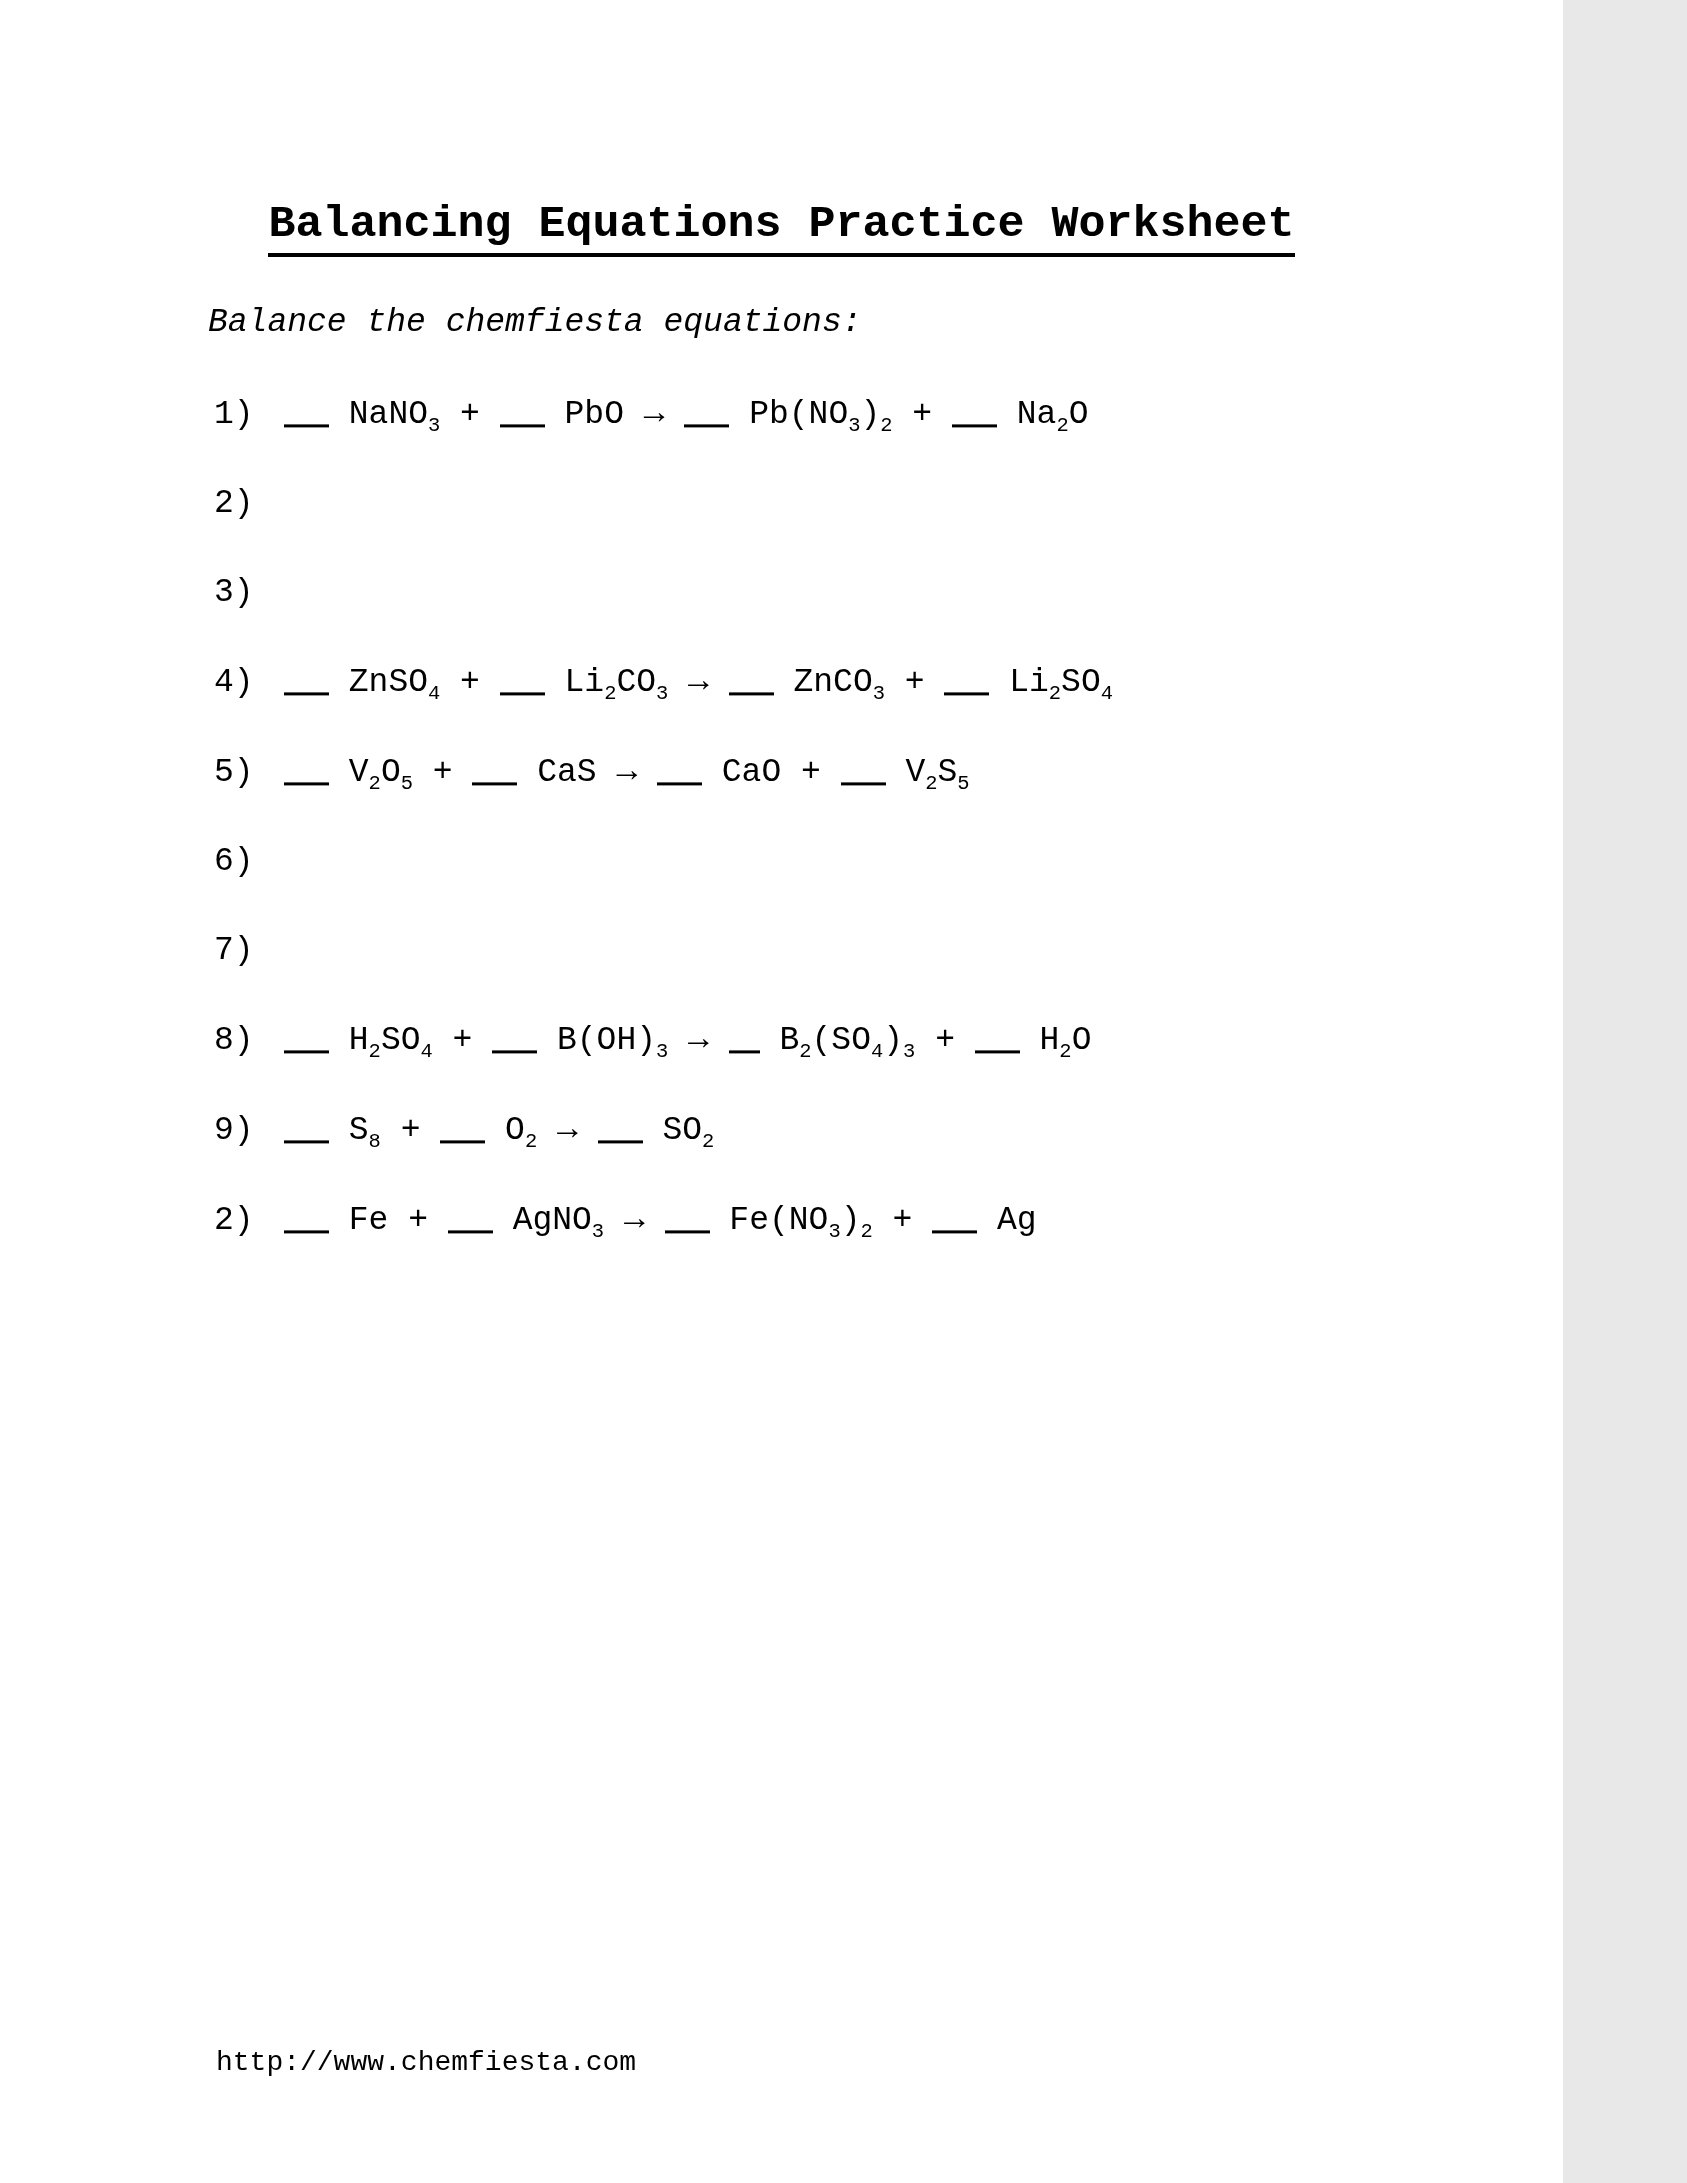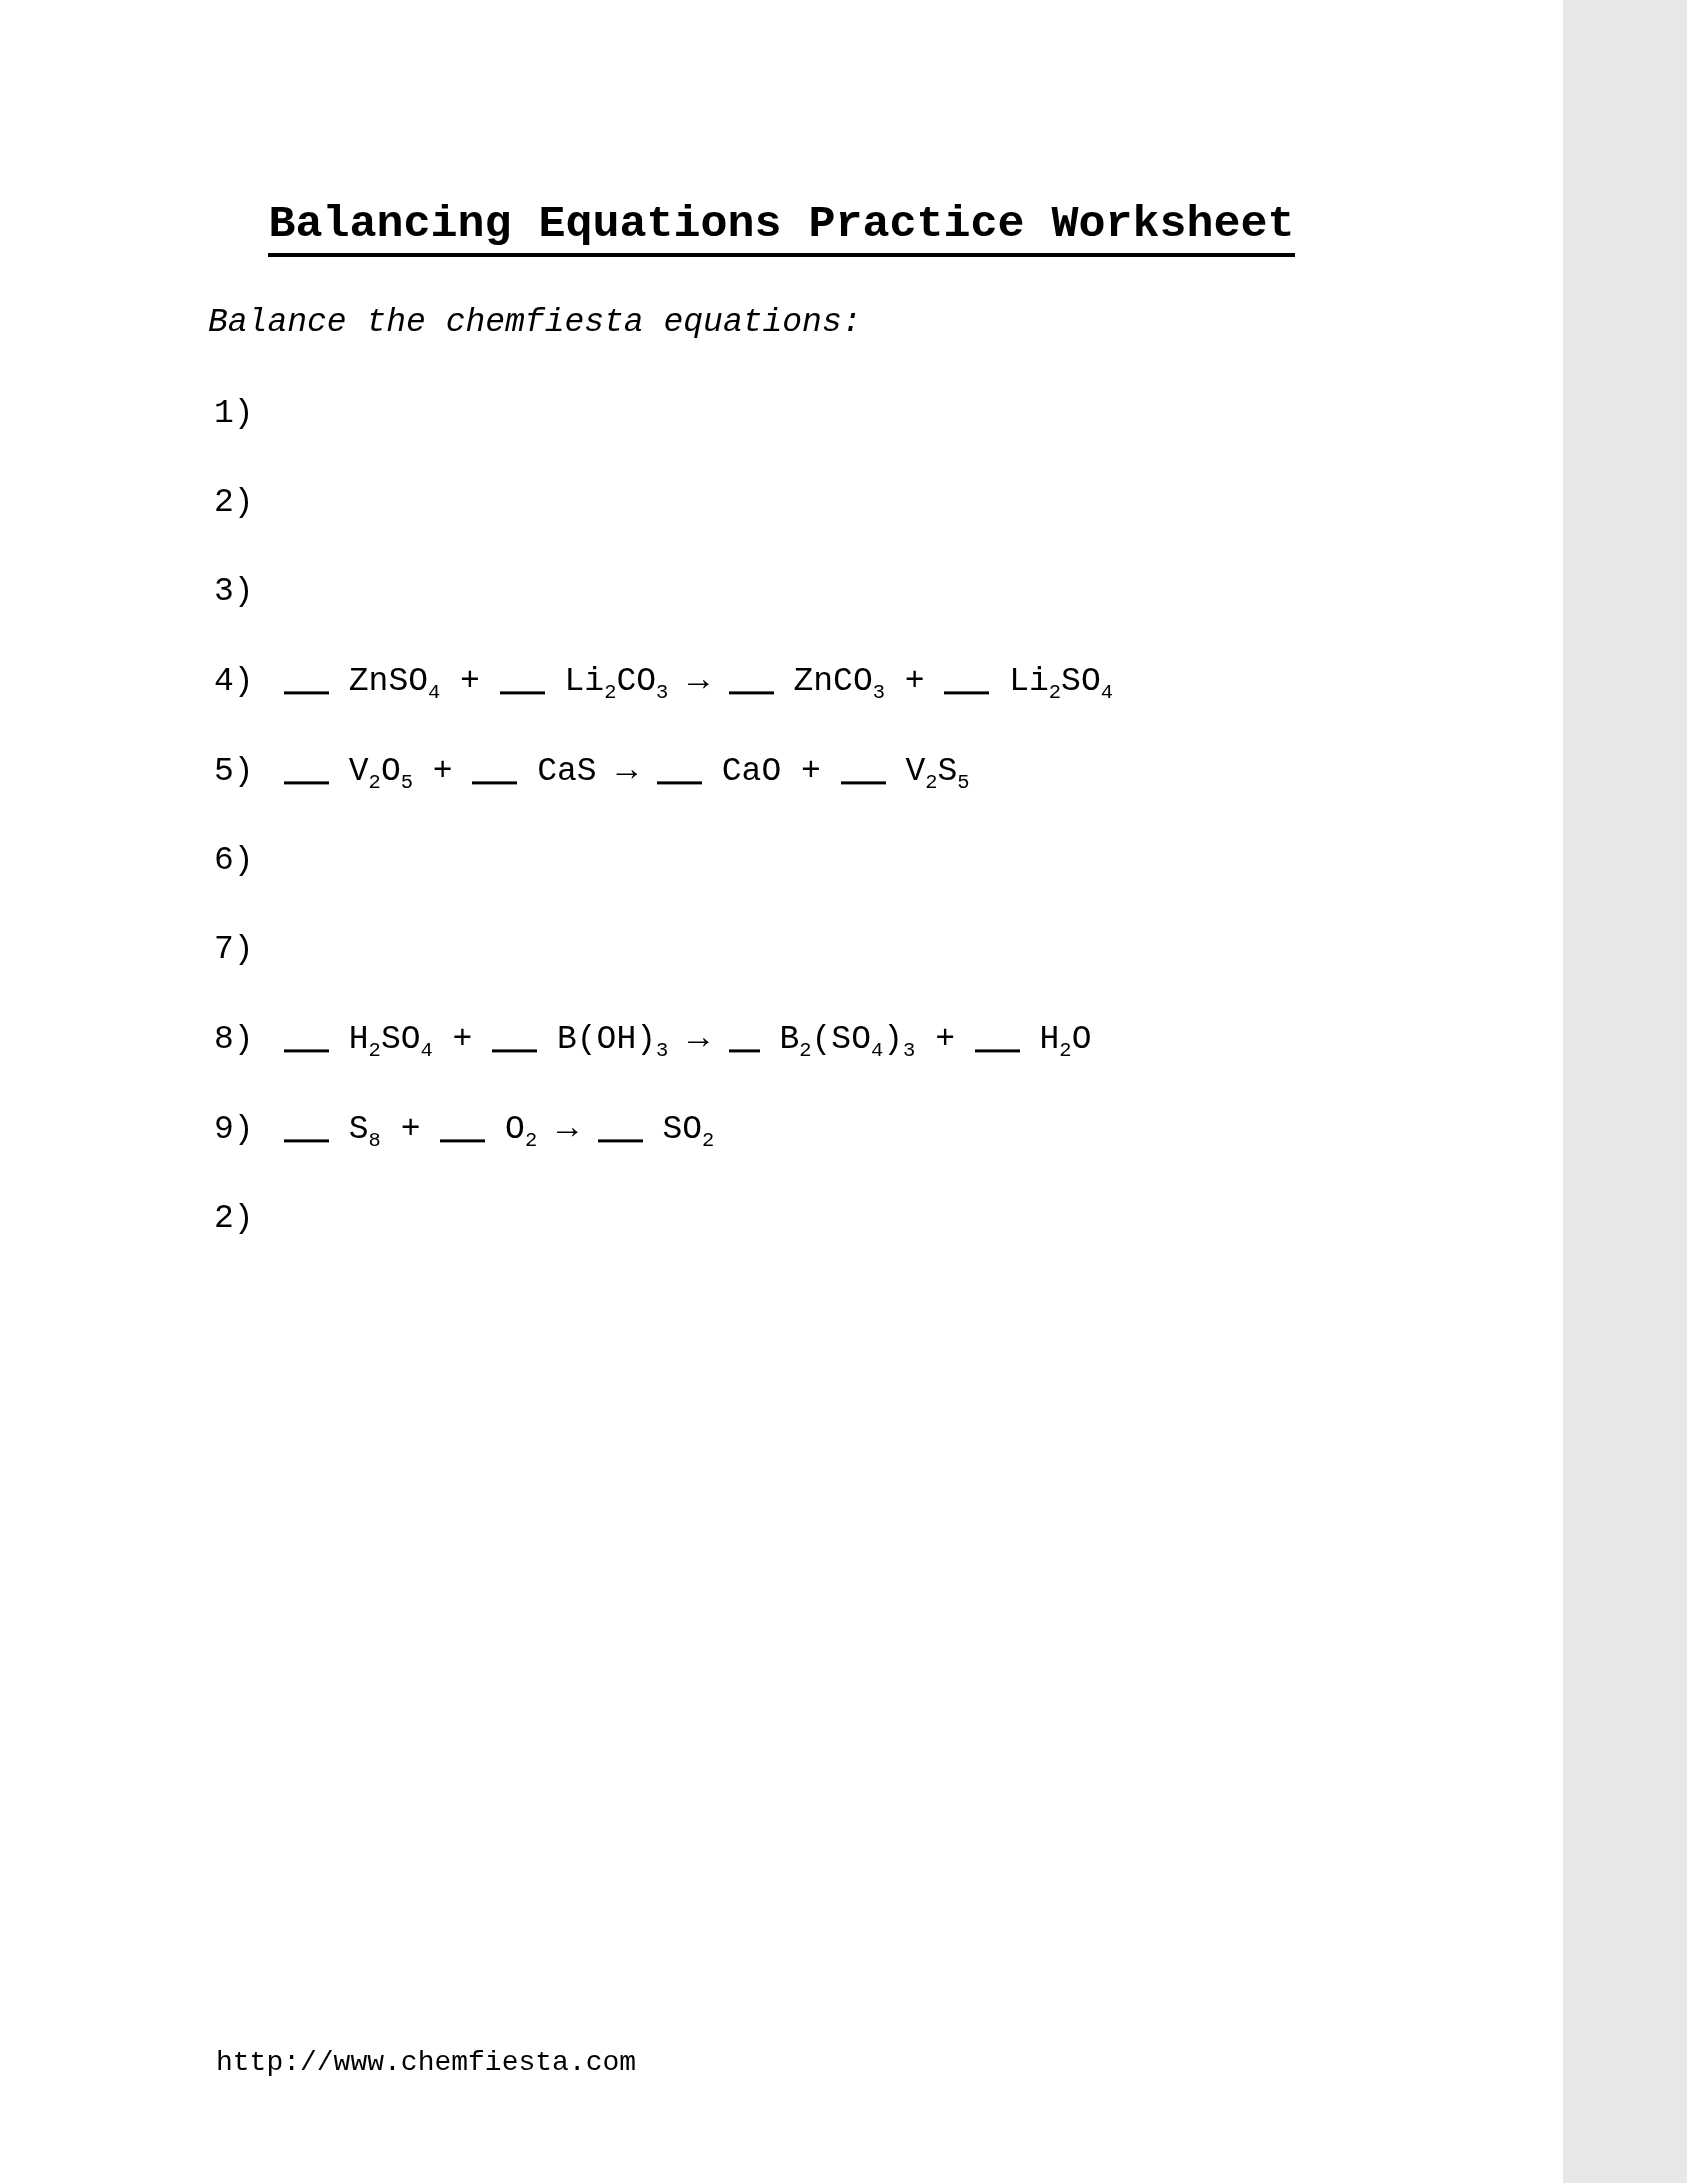--- a/index.html
+++ b/index.html
@@ -82,20 +82,21 @@
 </style>
 </head>
 <body>
 
 <div class="page">
   <h1 class="title"><span class="title-text">Balancing Equations Practice Worksheet</span></h1>
   <p class="subtitle">Balance the chemfiesta equations:</p>
   <div class="equations">
       <div class="eq-row">
         <span class="eq-num">1)</span>
+        <span class="eq-body"><span class="blank"></span> NaNO<sub>3</sub> + <span class="blank"></span> PbO <span class="arrow">→</span> <span class="blank"></span> Pb(NO<sub>3</sub>)<sub>2</sub> + <span class="blank"></span> Na<sub>2</sub>O</span>
       </div>
       <div class="eq-row">
         <span class="eq-num">2)</span>
       </div>
       <div class="eq-row">
         <span class="eq-num">3)</span>
       </div>
       <div class="eq-row">
         <span class="eq-num">4)</span>
         <span class="eq-body"><span class="blank"></span> ZnSO<sub>4</sub> + <span class="blank"></span> Li<sub>2</sub>CO<sub>3</sub> <span class="arrow">→</span> <span class="blank"></span> ZnCO<sub>3</sub> + <span class="blank"></span> Li<sub>2</sub>SO<sub>4</sub></span>
@@ -113,17 +114,18 @@
       <div class="eq-row">
         <span class="eq-num">8)</span>
         <span class="eq-body"><span class="blank"></span> H<sub>2</sub>SO<sub>4</sub> + <span class="blank"></span> B(OH)<sub>3</sub> <span class="arrow">→</span> <span class="blank short"></span> B<sub>2</sub>(SO<sub>4</sub>)<sub>3</sub> + <span class="blank"></span> H<sub>2</sub>O</span>
       </div>
       <div class="eq-row">
         <span class="eq-num">9)</span>
         <span class="eq-body"><span class="blank"></span> S<sub>8</sub> + <span class="blank"></span> O<sub>2</sub> <span class="arrow">→</span> <span class="blank"></span> SO<sub>2</sub></span>
       </div>
       <div class="eq-row">
         <span class="eq-num">2)</span>
+        <span class="eq-body"><span class="blank"></span> Fe + <span class="blank"></span> AgNO<sub>3</sub> <span class="arrow">→</span> <span class="blank"></span> Fe(NO<sub>3</sub>)<sub>2</sub> + <span class="blank"></span> Ag</span>
       </div>
     </div>
   <a class="footer">http://www.chemfiesta.com</a>
 </div>
 
 
 </body></html>

